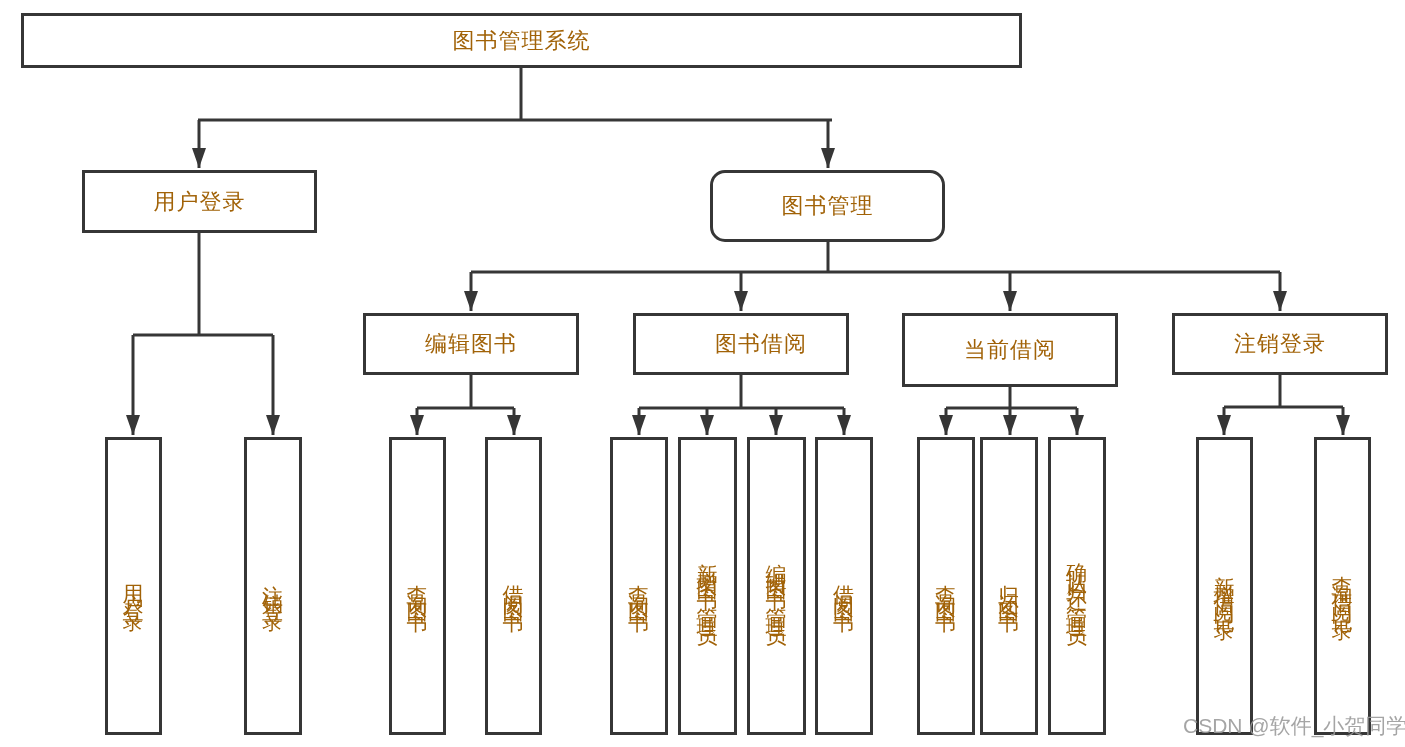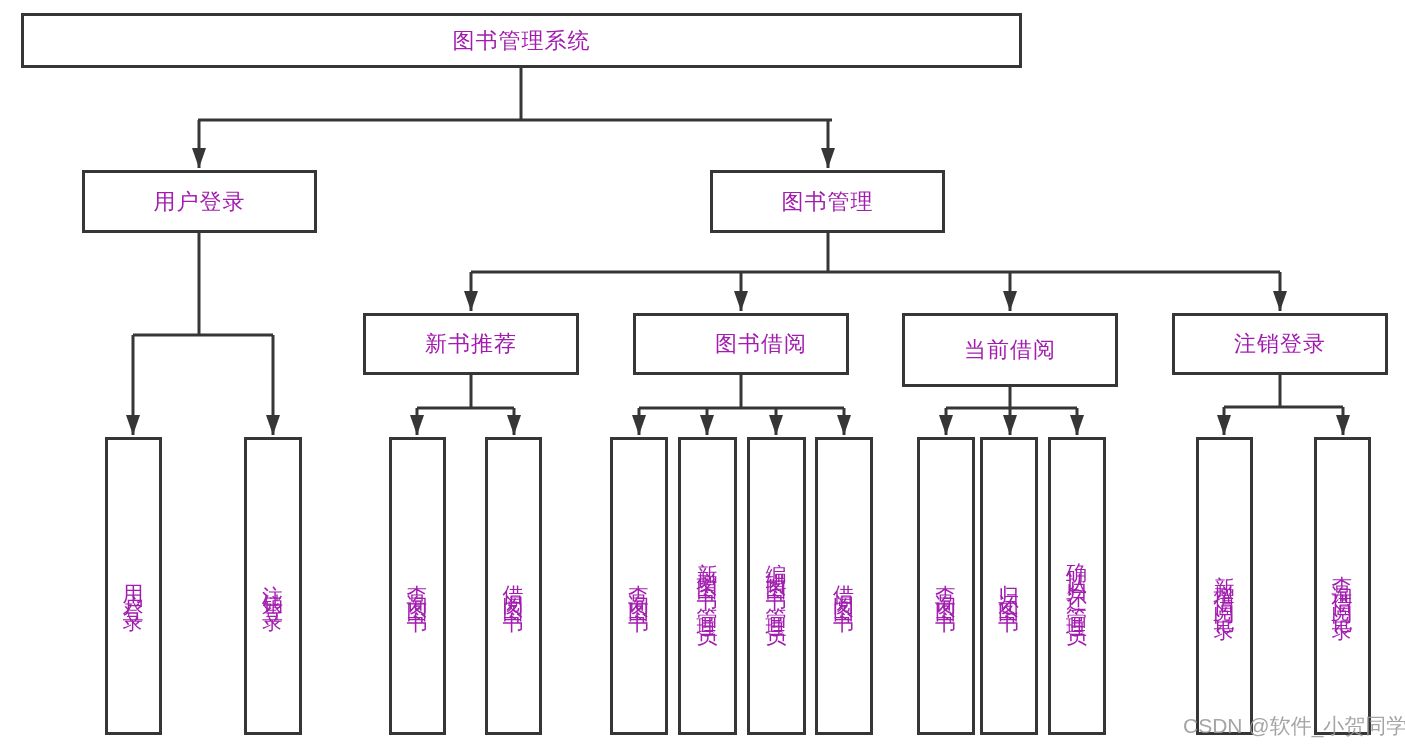--- a/index.html
+++ b/index.html
@@ -4,21 +4,21 @@
 <style>
   html,body{margin:0;padding:0;background:#ffffff;}
   .stage{
     position:relative;width:1405px;height:747px;background:#ffffff;
     font-family:"Liberation Sans",sans-serif;overflow:hidden;
   }
   .connectors{position:absolute;left:0;top:0;z-index:1;}
   .box{
     position:absolute;background:#ffffff;border:3px solid #363636;
     box-sizing:border-box;display:flex;align-items:center;justify-content:center;
-    color:#a21caf;z-index:2;
+    color:#a16207;z-index:2;
   }
   .h-label{font-size:22px;letter-spacing:1px;white-space:nowrap;}
   .leaf .v-text{
     writing-mode:vertical-rl;text-orientation:mixed;
     font-size:21px;line-height:1;letter-spacing:9px;white-space:nowrap;
   }
   .watermark{
     position:absolute;left:1183px;top:712px;z-index:10;
     font-size:21px;color:rgba(155,155,155,0.9);white-space:nowrap;
   }
@@ -74,23 +74,23 @@
       <line x1="1280" y1="375" x2="1280" y2="407"></line>
       <line x1="1224" y1="407" x2="1343" y2="407"></line>
       <line x1="1224" y1="407" x2="1224" y2="435" marker-end="url(#arrow)"></line>
       <line x1="1343" y1="407" x2="1343" y2="435" marker-end="url(#arrow)"></line>
     </g>
   </svg>
 
   <div class="box h-label" style="left:21px;top:13px;width:1001px;height:55px;">图书管理系统</div>
 
   <div class="box h-label" style="left:82px;top:170px;width:235px;height:63px;">用户登录</div>
-  <div class="box h-label" style="left:710px;top:170px;width:235px;height:63px;">图书管理</div>
+  <div class="box h-label" style="left:710px;top:170px;width:235px;height:72px;border-radius:15px;">图书管理</div>
 
-  <div class="box h-label" style="left:363px;top:313px;width:216px;height:62px;">新书推荐</div>
+  <div class="box h-label" style="left:363px;top:313px;width:216px;height:62px;">编辑图书</div>
   <div class="box h-label" style="left:633px;top:313px;width:216px;height:62px;padding-left:40px;">图书借阅</div>
   <div class="box h-label" style="left:902px;top:313px;width:216px;height:74px;">当前借阅</div>
   <div class="box h-label" style="left:1172px;top:313px;width:216px;height:62px;">注销登录</div>
 
   <div class="box leaf" style="left:105px;top:437px;width:57px;height:298px;">
     <span class="v-text">用户登录</span>
   </div>
   <div class="box leaf" style="left:244px;top:437px;width:58px;height:298px;">
     <span class="v-text">注销登录</span>
   </div>

